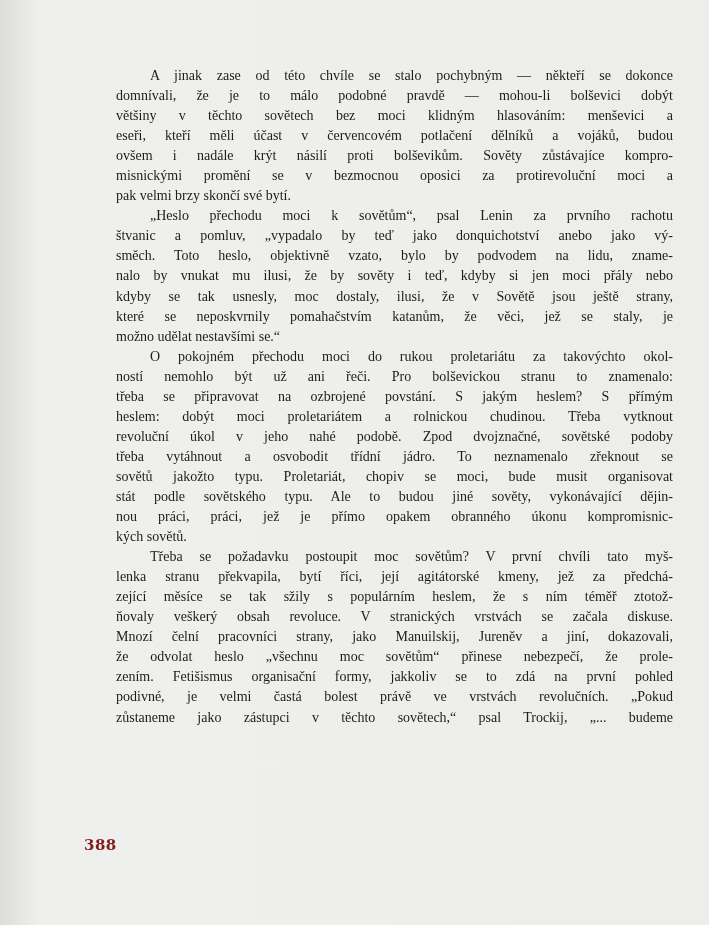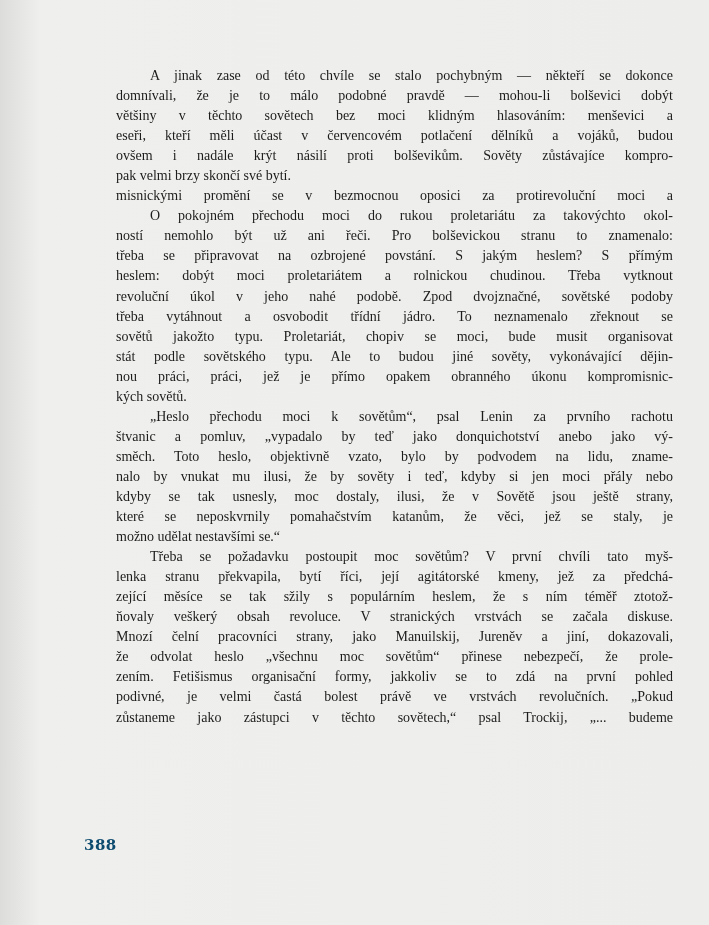--- a/index.html
+++ b/index.html
@@ -27,59 +27,59 @@
   }
   .line.indent { padding-left: 34px; }
   .line.last { text-align-last: left; }
   .page-number {
     position: absolute;
     left: 84px; top: 836px;
     font-family: "DejaVu Serif", serif;
     font-weight: bold;
     font-size: 15px;
     letter-spacing: 0.5px;
-    color: #0c4a6e;
+    color: #7f1d1d;
   }
 </style>
 </head>
 <body>
 
 <div class="page-text">
 
   <div>
     <span class="line indent">A jinak zase od této chvíle se stalo pochybným — někteří se dokonce</span>
     <span class="line">domnívali, že je to málo podobné pravdě — mohou-li bolševici dobýt</span>
     <span class="line">většiny v těchto sovětech bez moci klidným hlasováním: menševici a</span>
     <span class="line">eseři, kteří měli účast v červencovém potlačení dělníků a vojáků, budou</span>
     <span class="line">ovšem i nadále krýt násilí proti bolševikům. Sověty zůstávajíce kompro-</span>
+    <span class="line">misnickými promění se v bezmocnou oposici za protirevoluční moci a</span>
     <span class="line last">pak velmi brzy skončí své bytí.</span>
-    <span class="line">misnickými promění se v bezmocnou oposici za protirevoluční moci a</span>
+  </div>
+
+  <div>
+    <span class="line indent">„Heslo přechodu moci k sovětům“, psal Lenin za prvního rachotu</span>
+    <span class="line">štvanic a pomluv, „vypadalo by teď jako donquichotství anebo jako vý-</span>
+    <span class="line">směch. Toto heslo, objektivně vzato, bylo by podvodem na lidu, zname-</span>
+    <span class="line">nalo by vnukat mu ilusi, že by sověty i teď, kdyby si jen moci přály nebo</span>
+    <span class="line">kdyby se tak usnesly, moc dostaly, ilusi, že v Sovětě jsou ještě strany,</span>
+    <span class="line">které se neposkvrnily pomahačstvím katanům, že věci, jež se staly, je</span>
+    <span class="line last">možno udělat nestavšími se.“</span>
   </div>
 
   <div>
     <span class="line indent">O pokojném přechodu moci do rukou proletariátu za takovýchto okol-</span>
     <span class="line">ností nemohlo být už ani řeči. Pro bolševickou stranu to znamenalo:</span>
     <span class="line">třeba se připravovat na ozbrojené povstání. S jakým heslem? S přímým</span>
     <span class="line">heslem: dobýt moci proletariátem a rolnickou chudinou. Třeba vytknout</span>
     <span class="line">revoluční úkol v jeho nahé podobě. Zpod dvojznačné, sovětské podoby</span>
     <span class="line">třeba vytáhnout a osvobodit třídní jádro. To neznamenalo zřeknout se</span>
     <span class="line">sovětů jakožto typu. Proletariát, chopiv se moci, bude musit organisovat</span>
     <span class="line">stát podle sovětského typu. Ale to budou jiné sověty, vykonávající dějin-</span>
     <span class="line">nou práci, práci, jež je přímo opakem obranného úkonu kompromisnic-</span>
     <span class="line last">kých sovětů.</span>
-  </div>
-
-  <div>
-    <span class="line indent">„Heslo přechodu moci k sovětům“, psal Lenin za prvního rachotu</span>
-    <span class="line">štvanic a pomluv, „vypadalo by teď jako donquichotství anebo jako vý-</span>
-    <span class="line">směch. Toto heslo, objektivně vzato, bylo by podvodem na lidu, zname-</span>
-    <span class="line">nalo by vnukat mu ilusi, že by sověty i teď, kdyby si jen moci přály nebo</span>
-    <span class="line">kdyby se tak usnesly, moc dostaly, ilusi, že v Sovětě jsou ještě strany,</span>
-    <span class="line">které se neposkvrnily pomahačstvím katanům, že věci, jež se staly, je</span>
-    <span class="line last">možno udělat nestavšími se.“</span>
   </div>
 
   <div>
     <span class="line indent">Třeba se požadavku postoupit moc sovětům? V první chvíli tato myš-</span>
     <span class="line">lenka stranu překvapila, bytí říci, její agitátorské kmeny, jež za předchá-</span>
     <span class="line">zející měsíce se tak sžily s populárním heslem, že s ním téměř ztotož-</span>
     <span class="line">ňovaly veškerý obsah revoluce. V stranických vrstvách se začala diskuse.</span>
     <span class="line">Mnozí čelní pracovníci strany, jako Manuilskij, Jureněv a jiní, dokazovali,</span>
     <span class="line">že odvolat heslo „všechnu moc sovětům“ přinese nebezpečí, že prole-</span>
     <span class="line">zením. Fetišismus organisační formy, jakkoliv se to zdá na první pohled</span>

